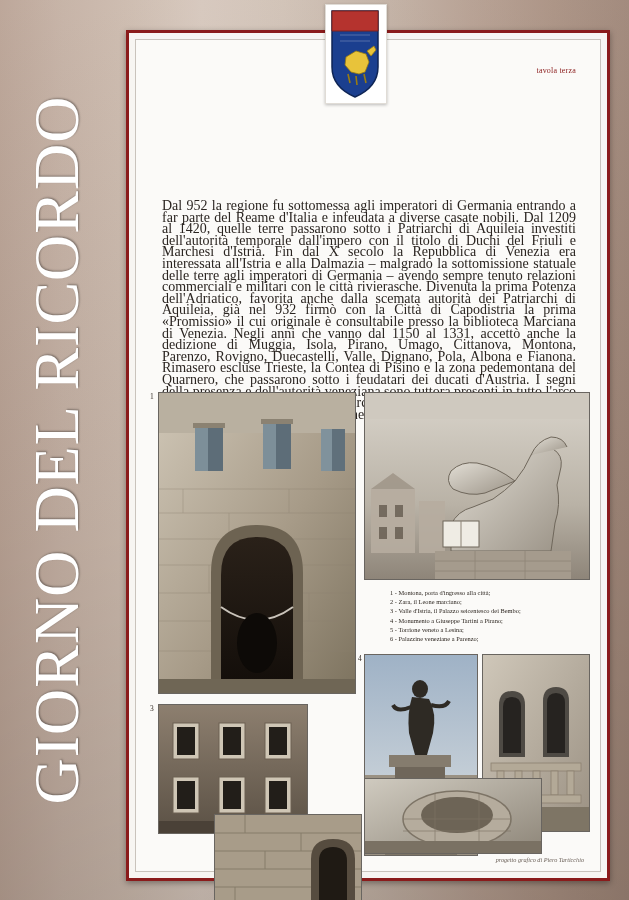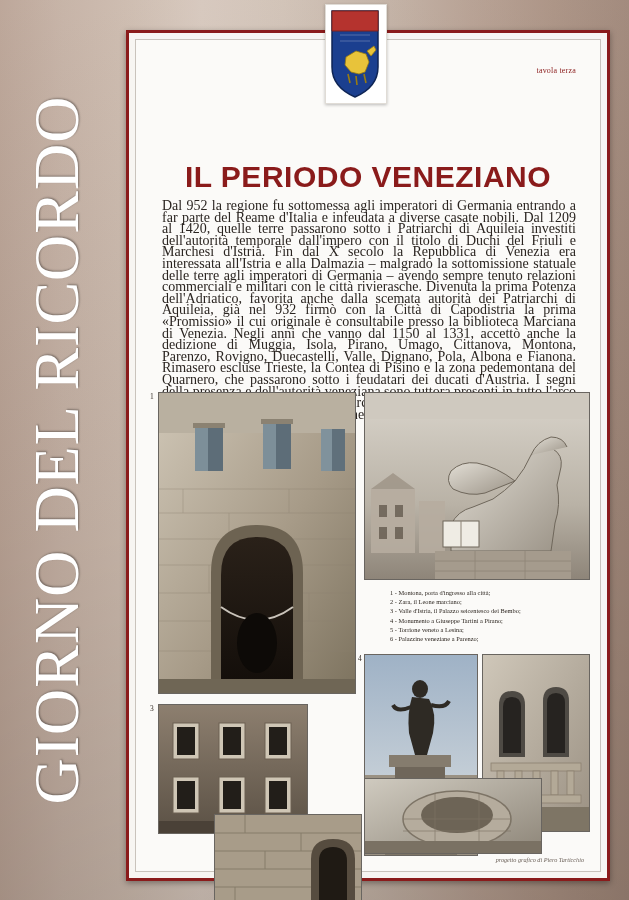--- a/index.html
+++ b/index.html
@@ -175,21 +175,20 @@
       </g>
       <path d="M14 30 h30 M14 36 h30" stroke="#ffffff" stroke-width="0.7" opacity="0.35"></path>
     </svg>
   </div>
 
   <div class="panel">
     <div class="panel-inner">
 
       <div class="tavola">tavola terza</div>
 
-      <h1 class="headline">IL PERIODO VENEZIANO</h1>
 
       <div class="bodytext">Dal 952 la regione fu sottomessa agli imperatori di Germania entrando a far parte del Reame d'Italia e infeudata a diverse casate nobili. Dal 1209 al 1420, quelle terre passarono sotto i Patriarchi di Aquileia investiti dell'autorità temporale dall'impero con il titolo di Duchi del Friuli e Marchesi d'Istria. Fin dal X secolo la Repubblica di Venezia era interessata all'Istria e alla Dalmazia – malgrado la sottomissione statuale delle terre agli imperatori di Germania – avendo sempre tenuto relazioni commerciali e militari con le città rivierasche. Divenuta la prima Potenza dell'Adriatico, favorita anche dalla scemata autorità dei Patriarchi di Aquileia, già nel 932 firmò con la Città di Capodistria la prima «Promissio» il cui originale è consultabile presso la biblioteca Marciana di Venezia. Negli anni che vanno dal 1150 al 1331, accettò anche la dedizione di Muggia, Isola, Pirano, Umago, Cittanova, Montona, Parenzo, Rovigno, Duecastelli, Valle, Dignano, Pola, Albona e Fianona. Rimasero escluse Trieste, la Contea di Pisino e la zona pedemontana del Quarnero, che passarono sotto i feudatari dei ducati d'Austria. I segni della presenza e dell'autorità veneziana sono tuttora presenti in tutto l'arco Adriatico e il Leone di San Marco simbolo della Serenissima è ben visibile in parecchie località istriane e dalmate.</div>
 
       <div class="photos">
 
         <div class="num-out" style="left:-8px; top:0px;">1</div>
         <div class="ph" style="left:0; top:0; width:196px; height:300px;">
           <svg width="196" height="300" viewBox="0 0 196 300">
             <defs>
               <linearGradient id="g1" x1="0" y1="0" x2="1" y2="1">

